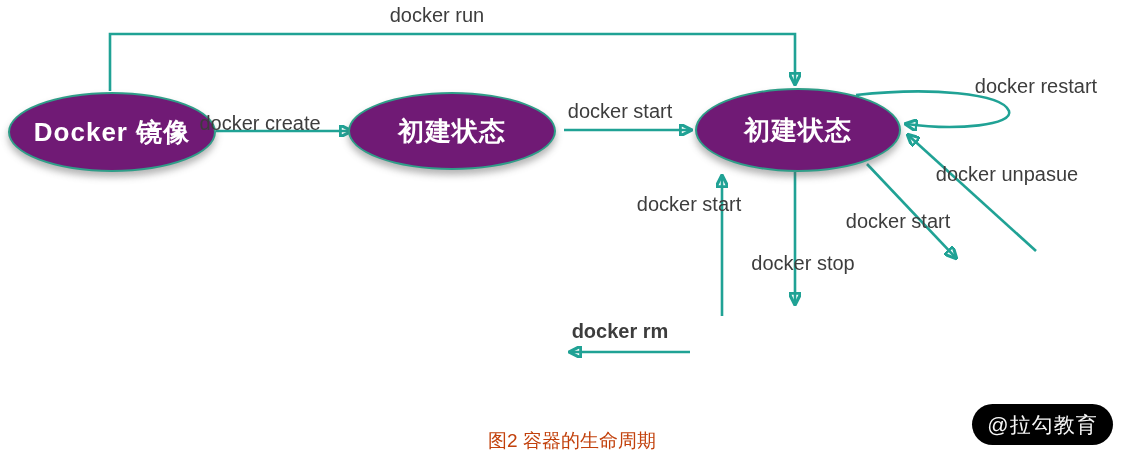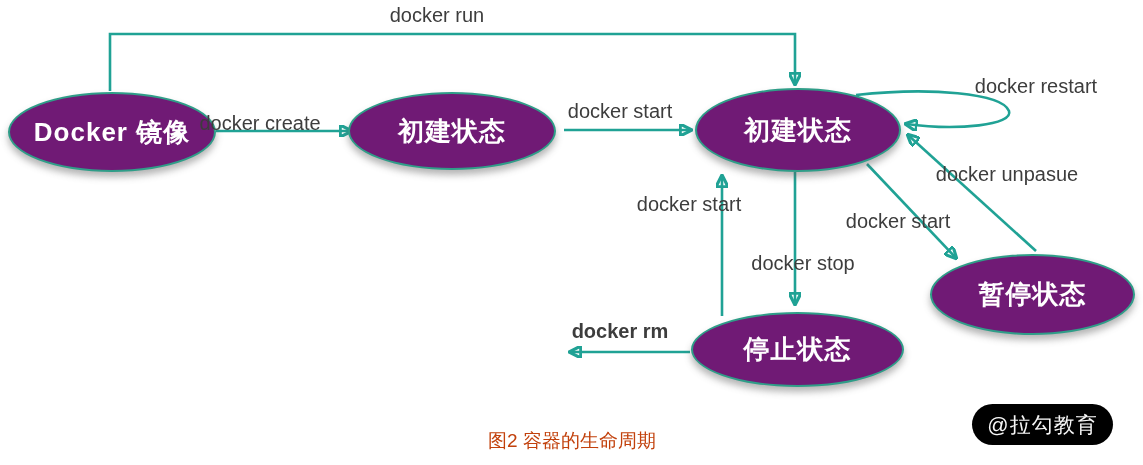--- a/index.html
+++ b/index.html
@@ -67,22 +67,20 @@
     <path d="M 1036 251 L 908 135" marker-end="url(#arrow)"></path>
     <path d="M 867 164 L 956 258" marker-end="url(#arrow)"></path>
     <path d="M 795 172 L 795 304" marker-end="url(#arrow)"></path>
     <path d="M 722 316 L 722 176" marker-end="url(#arrow)"></path>
     <path d="M 690 352 L 570 352" marker-end="url(#arrow)"></path>
   </svg>
 
   <div class="node" style="left:8px;   top:92px;  width:208px; height:80px;">Docker 镜像</div>
   <div class="node" style="left:348px; top:92px;  width:208px; height:78px;">初建状态</div>
   <div class="node" style="left:695px; top:88px;  width:206px; height:84px;">初建状态</div>
-  <div class="node" style="left:930px; top:254px; width:205px; height:81px;">暂停状态</div>
-  <div class="node" style="left:691px; top:312px; width:213px; height:75px;">停止状态</div>
 
   <span class="edge-label" style="left:437px;  top:4px;">docker run</span>
   <span class="edge-label" style="left:260px;  top:112px;text-align:center;">docker create</span>
   <span class="edge-label" style="left:620px;  top:100px;">docker start</span>
   <span class="edge-label" style="left:1036px; top:75px;">docker restart</span>
   <span class="edge-label" style="left:1007px; top:163px;">docker unpasue</span>
   <span class="edge-label" style="left:898px;  top:210px;">docker start</span>
   <span class="edge-label" style="left:803px;  top:252px;">docker stop</span>
   <span class="edge-label" style="left:689px;  top:193px;">docker start</span>
   <span class="edge-label" style="left:620px;  top:320px;font-weight:bold;">docker rm</span>

